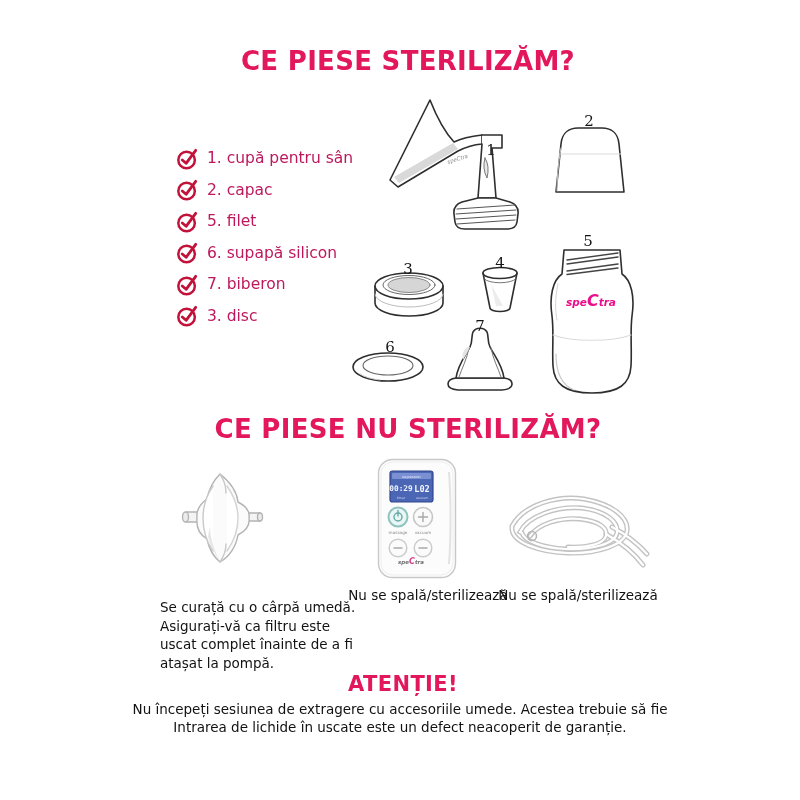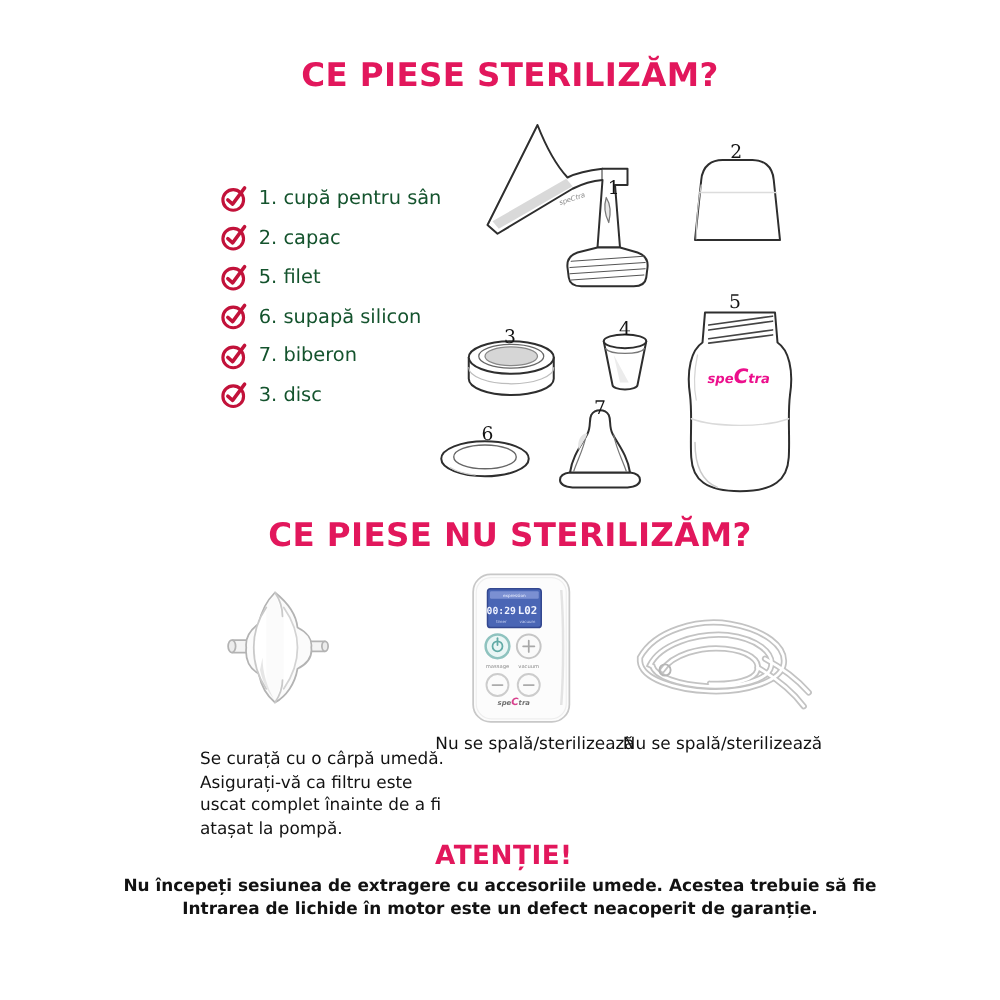--- a/index.html
+++ b/index.html
@@ -5,34 +5,34 @@
   html,body{margin:0;padding:0;}
   body{width:800px;height:800px;position:relative;background:#ffffff;overflow:hidden;
        font-family:"DejaVu Sans","Liberation Sans",sans-serif;color:#161616;}
   .abs{position:absolute;}
   .section-title{left:0;right:0;text-align:center;font-weight:bold;font-size:26px;
        color:#E2175C;letter-spacing:.3px;transform:translateX(8px);}
   
   .checklist{left:176px;top:146px;}
   .check-row{display:flex;align-items:center;margin-bottom:7.5px;height:24px;}
   .check-row svg{flex:0 0 auto;margin-right:6px;}
-  .check-label{font-size:15.5px;font-weight:500;color:#14532d;white-space:nowrap;}
+  .check-label{font-size:15.5px;font-weight:500;color:#be185d;white-space:nowrap;}
   
   .lineart path,.lineart ellipse,.lineart circle,.lineart line,.lineart rect{vector-effect:non-scaling-stroke;}
   .pnum{font-family:"DejaVu Serif","Liberation Serif",serif;font-size:15px;fill:#141414;}
   
   .cap{font-size:13.5px;line-height:18.5px;font-weight:500;color:#121212;}
   .cap-left{left:160px;top:586px;width:200px;white-space:pre-line;text-align:left;margin-top:12px;}
   .cap-mid{left:338px;top:586px;width:180px;text-align:center;white-space:nowrap;}
   .cap-right{left:488px;top:586px;width:180px;text-align:center;white-space:nowrap;}
   
   .warn-title{left:0;right:0;top:672px;text-align:center;font-weight:bold;font-size:21px;
        color:#E2175C;letter-spacing:.4px;transform:translateX(3px);}
   .warn-body{left:0;right:0;top:701px;text-align:center;font-size:13.5px;line-height:17.5px;
-       font-weight:700;color:#121212;}
+       font-weight:400;color:#121212;}
 </style>
 </head>
 <body>
 
 <div class="abs section-title" style="top:46px">CE PIESE STERILIZĂM?</div>
 
 <div class="abs checklist">
   <div class="check-row">
     <svg width="25" height="25" viewBox="0 0 26 26">
         <circle cx="11" cy="14.5" r="8.6" fill="none" stroke="#C2123A" stroke-width="2.6"></circle>
@@ -224,14 +224,14 @@
 <div class="abs cap cap-left">Se curață cu o cârpă umedă.
 Asigurați-vă ca filtru este
 uscat complet înainte de a fi
 atașat la pompă.</div>
 <div class="abs cap cap-mid">Nu se spală/sterilizează</div>
 <div class="abs cap cap-right">Nu se spală/sterilizează</div>
 
 <div class="abs warn-title">ATENȚIE!</div>
 <div class="abs warn-body">
   <div>Nu începeți sesiunea de extragere cu accesoriile umede. Acestea trebuie să fie</div>
-  <div>Intrarea de lichide în motor este un defect neacoperit de garanție.</div>
+  <div>Intrarea de lichide în uscate este un defect neacoperit de garanție.</div>
 </div>
 
 </body></html>

